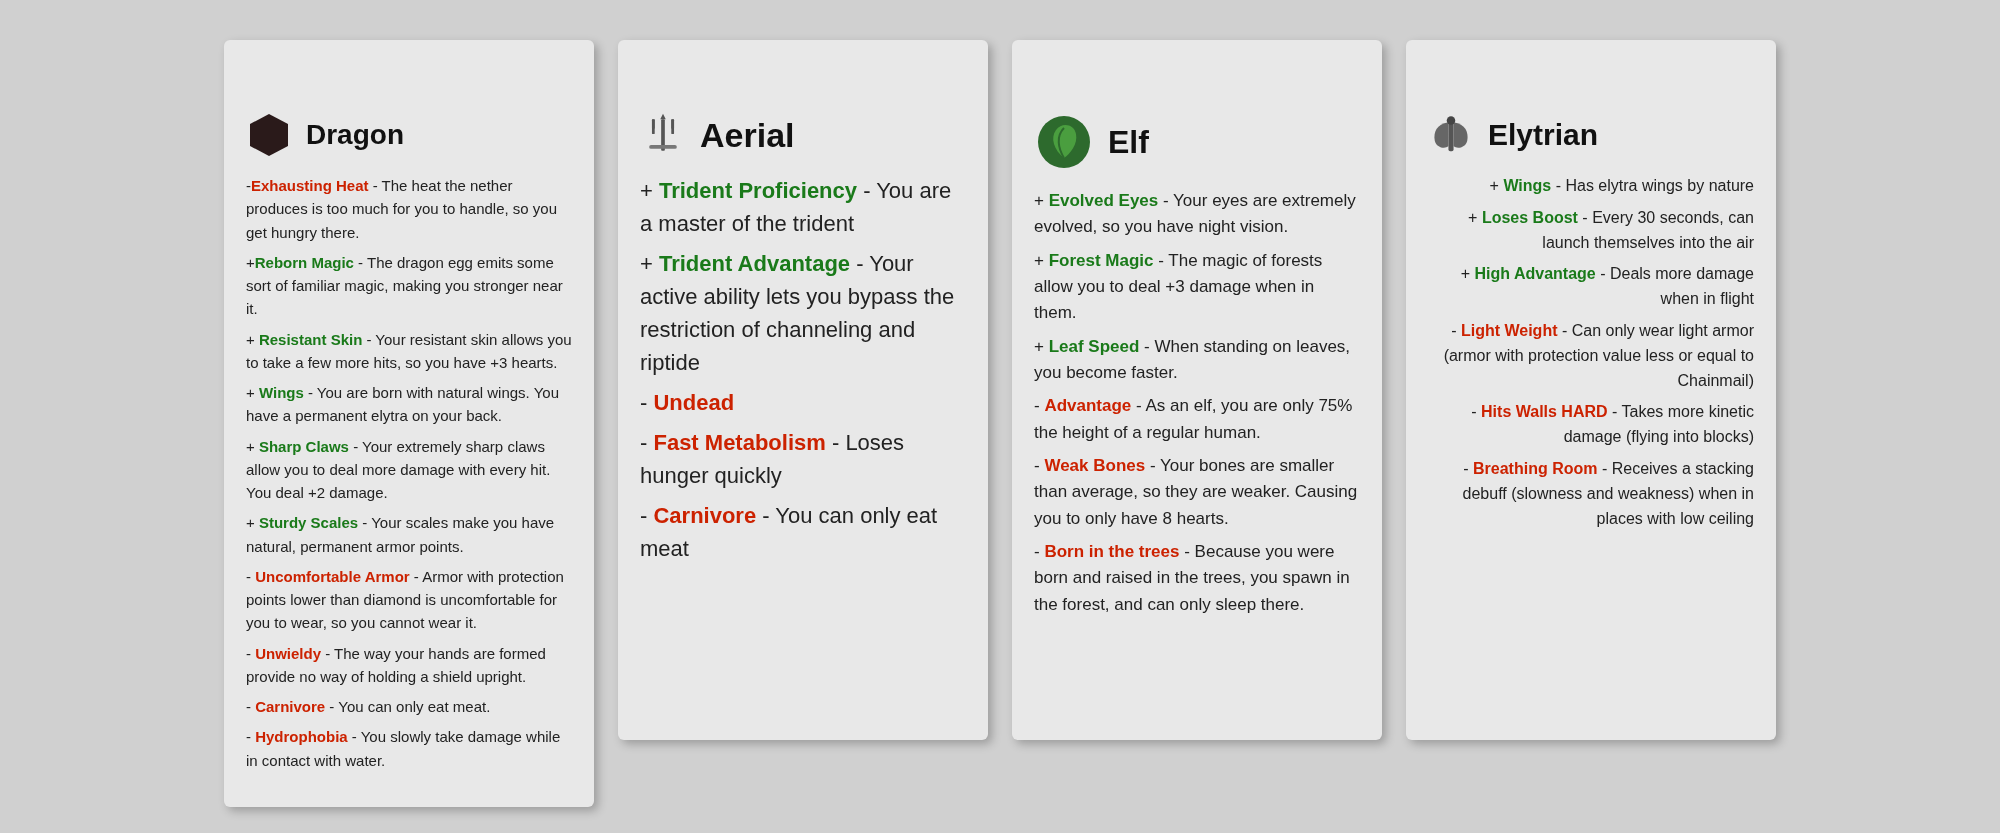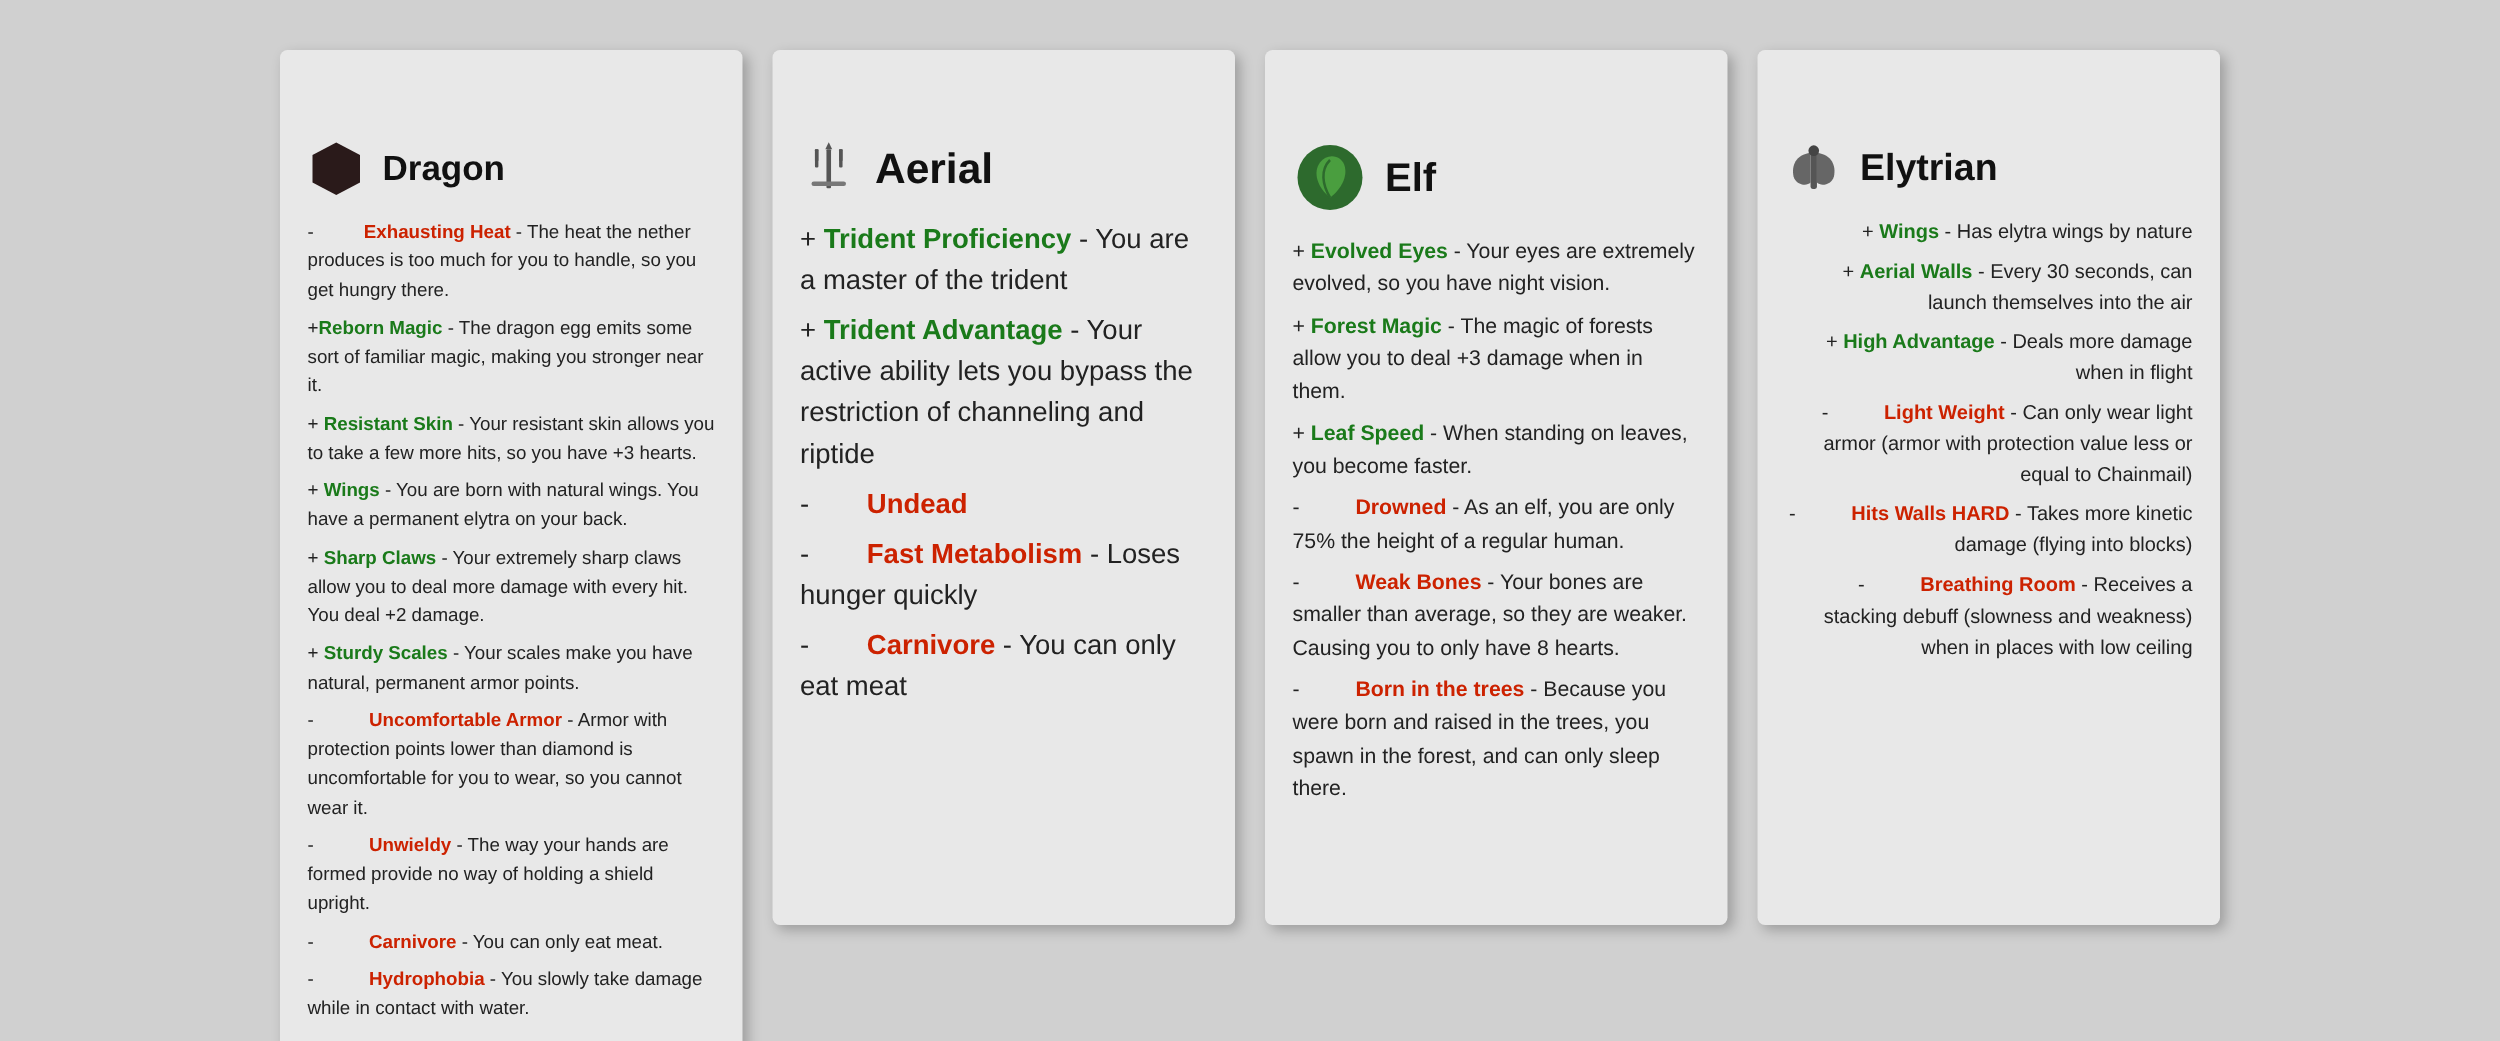--- a/index.html
+++ b/index.html
@@ -50,21 +50,21 @@
     }
     .card-body {
       font-size: 15px;
       line-height: 1.55;
       color: #222;
     }
     .card-body p {
       margin-bottom: 7px;
     }
     .positive { color: #1a7a1a; font-weight: bold; margin-top: 22px; }
-    .negative { color: #cc2200; font-weight: bold; margin-left: 40px; }
+    .negative { color: #cc2200; font-weight: bold; }
     .normal { color: #222; font-weight: normal; }
 
     
     .dragon-icon {
       width: 46px;
       height: 46px;
     }
 
     
     .drowned-icon {
@@ -179,21 +179,21 @@
           <path d="M28 44 C18 36 14 24 20 16 C26 8 38 10 40 20 C42 30 34 40 28 44Z" fill="#4a9e3f"></path>
           <path d="M28 44 C22 34 20 22 28 14" fill="none" stroke="#2d6a2d" stroke-width="2"></path>
         </svg>
       </div>
       <span class="card-title">Elf</span>
     </div>
     <div class="card-body" id="elf-traits">
         <p><span class="normal">+ </span><span class="positive">Evolved Eyes</span><span class="normal"> - Your eyes are extremely evolved, so you have night vision.</span></p>
         <p><span class="normal">+ </span><span class="positive">Forest Magic</span><span class="normal"> - The magic of forests allow you to deal +3 damage when in them.</span></p>
         <p><span class="normal">+ </span><span class="positive">Leaf Speed</span><span class="normal"> - When standing on leaves, you become faster.</span></p>
-        <p><span class="normal">- </span><span class="negative">Drowned</span><span class="normal"> - As an elf, you are only 75% the height of a regular human.</span></p>
+        <p><span class="normal">- </span><span class="negative">Advantage</span><span class="normal"> - As an elf, you are only 75% the height of a regular human.</span></p>
         <p><span class="normal">- </span><span class="negative">Weak Bones</span><span class="normal"> - Your bones are smaller than average, so they are weaker. Causing you to only have 8 hearts.</span></p>
         <p><span class="normal">- </span><span class="negative">Born in the trees</span><span class="normal"> - Because you were born and raised in the trees, you spawn in the forest, and can only sleep there.</span></p>
       </div>
   </div>
 
   <div class="card elytrian">
     <div class="card-header">
       <div class="card-icon elytrian-icon">
         <svg width="54" height="54" viewBox="0 0 54 54">
 
@@ -203,21 +203,21 @@
 
           <path d="M30 12 C44 14 48 24 46 34 C44 42 34 44 30 40 Z" fill="#666"></path>
 
           <ellipse cx="27" cy="10" rx="5" ry="5" fill="#444"></ellipse>
         </svg>
       </div>
       <span class="card-title">Elytrian</span>
     </div>
     <div class="card-body" id="elytrian-traits">
         <p><span class="normal">+ </span><span class="positive">Wings</span><span class="normal"> - Has elytra wings by nature</span></p>
-        <p><span class="normal">+ </span><span class="positive">Aerial Walls</span><span class="normal"> - Every 30 seconds, can launch themselves into the air</span></p>
+        <p><span class="normal">+ </span><span class="positive">Loses Boost</span><span class="normal"> - Every 30 seconds, can launch themselves into the air</span></p>
         <p><span class="normal">+ </span><span class="positive">High Advantage</span><span class="normal"> - Deals more damage when in flight</span></p>
         <p><span class="normal">- </span><span class="negative">Light Weight</span><span class="normal"> - Can only wear light armor (armor with protection value less or equal to Chainmail)</span></p>
         <p><span class="normal">- </span><span class="negative">Hits Walls HARD</span><span class="normal"> - Takes more kinetic damage (flying into blocks)</span></p>
         <p><span class="normal">- </span><span class="negative">Breathing Room</span><span class="normal"> - Receives a stacking debuff (slowness and weakness) when in places with low ceiling</span></p>
       </div>
   </div>
 
 </div>
 
 </body></html>

